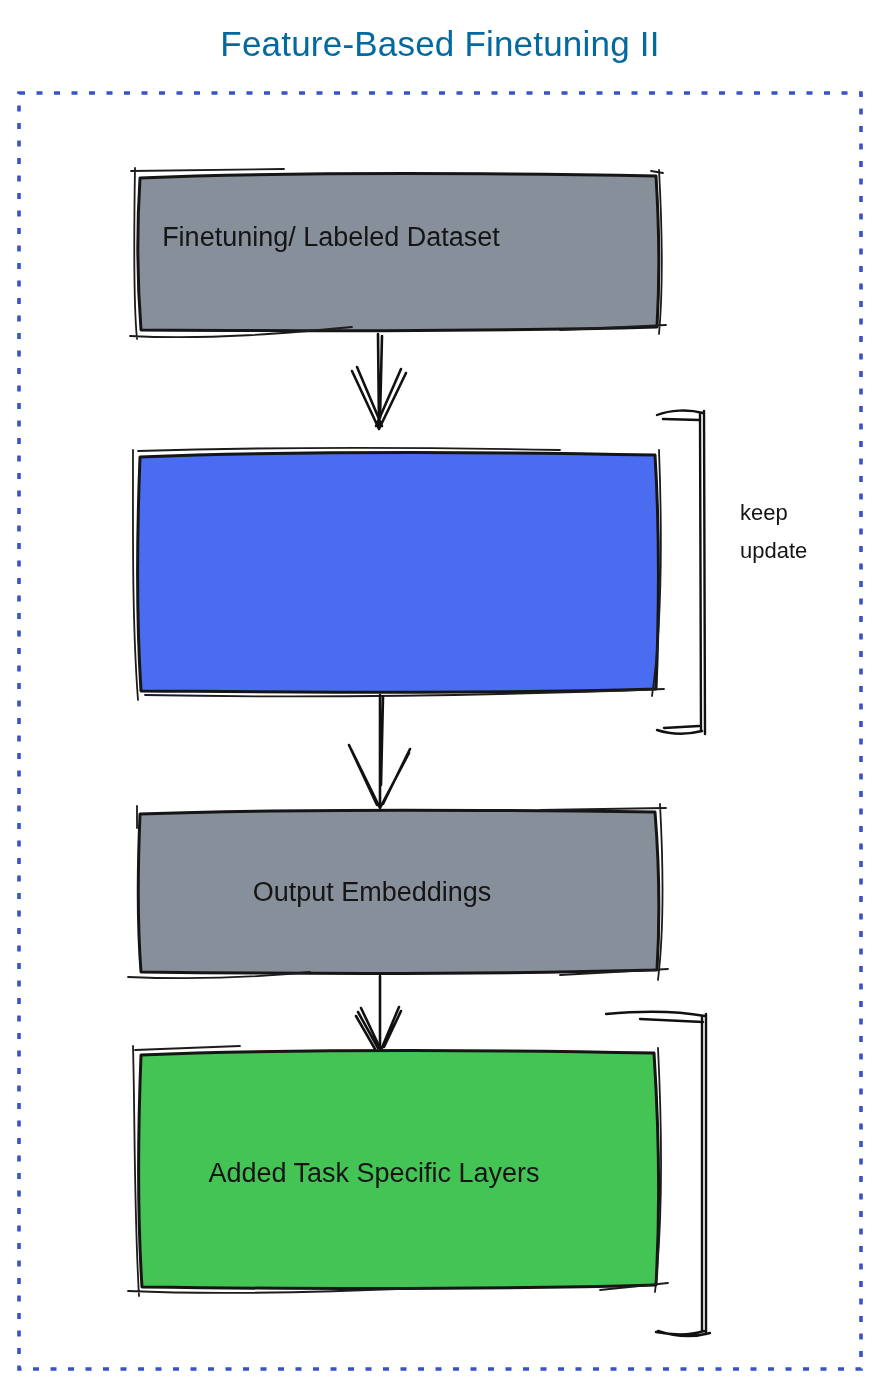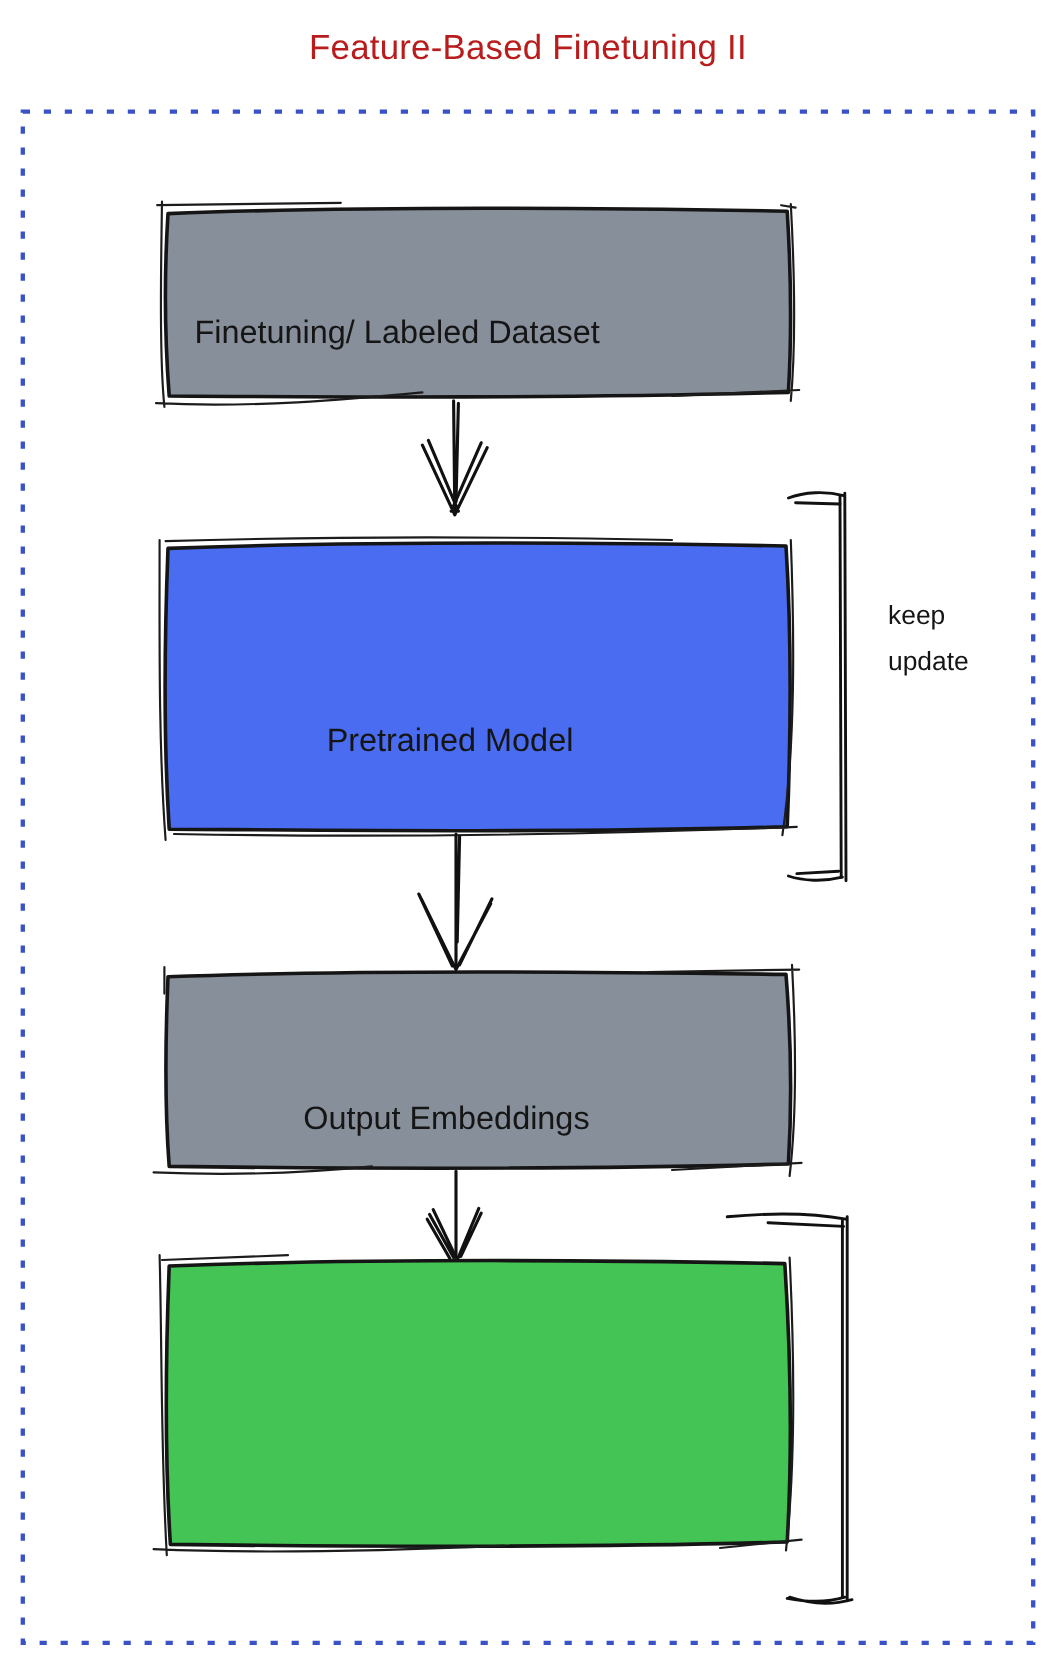--- a/index.html
+++ b/index.html
@@ -8,35 +8,34 @@
     width: 880px;
     height: 1393px;
     background: #ffffff;
     font-family: "Liberation Sans", sans-serif;
     overflow: hidden;
   }
   .title {
     position: absolute;
     left: 0; right: 0; top: 24px;
     text-align: center;
-    font-size: 29px;
+    font-size: 35px;
     letter-spacing: 0.2px;
-    color: #b91c1c;
+    color: #0369a1;
   }
   svg.diagram {
     position: absolute;
     left: 0; top: 0;
   }
   .node-label {
     position: absolute;
     transform: translate(-50%, -50%);
     white-space: nowrap;
     font-size: 27px;
     color: #151515;
-    margin-top: 40px;
   }
   .annotation {
     position: absolute;
     font-size: 22px;
     line-height: 38px;
     color: #151515;
     white-space: nowrap;
   }
   .sketch-thin { fill: none; stroke: #1c1c1c; stroke-width: 1.8; stroke-linecap: round; stroke-linejoin: round; }
   .node-shape { stroke: #151515; stroke-width: 3; stroke-linejoin: round; }
@@ -96,21 +95,21 @@
     </g>
 
     <g>
       <path class="bracket" d="M702,1017 L702,1331 M706,1014 L706,1334"></path>
       <path class="bracket" d="M705,1016 C672,1010 638,1011 606,1014 M703,1022 L640,1019"></path>
       <path class="bracket" d="M704,1331 C688,1336 672,1335 656,1332 M710,1333 C692,1338 676,1337 658,1331"></path>
     </g>
   </svg>
 
   <div class="node-label" style="left:331px; top:237px">Finetuning/ Labeled Dataset</div>
-  <div class="node-label" style="left:375px; top:577px">Pretrained Model</div>
   <div class="node-label" style="left:372px; top:892px">Output Embeddings</div>
+  <div class="node-label" style="left:374px; top:1173px">Added Task Specific Layers</div>
 
   <div class="annotation" style="left:740px; top:494px">
     <div>keep</div>
     <div>update</div>
   </div>
 
 </div>
 
 </body></html>

